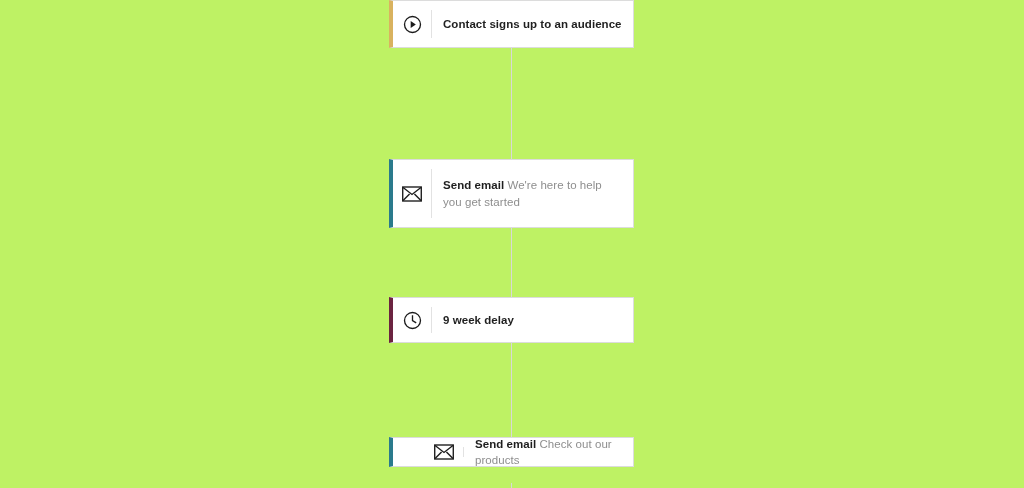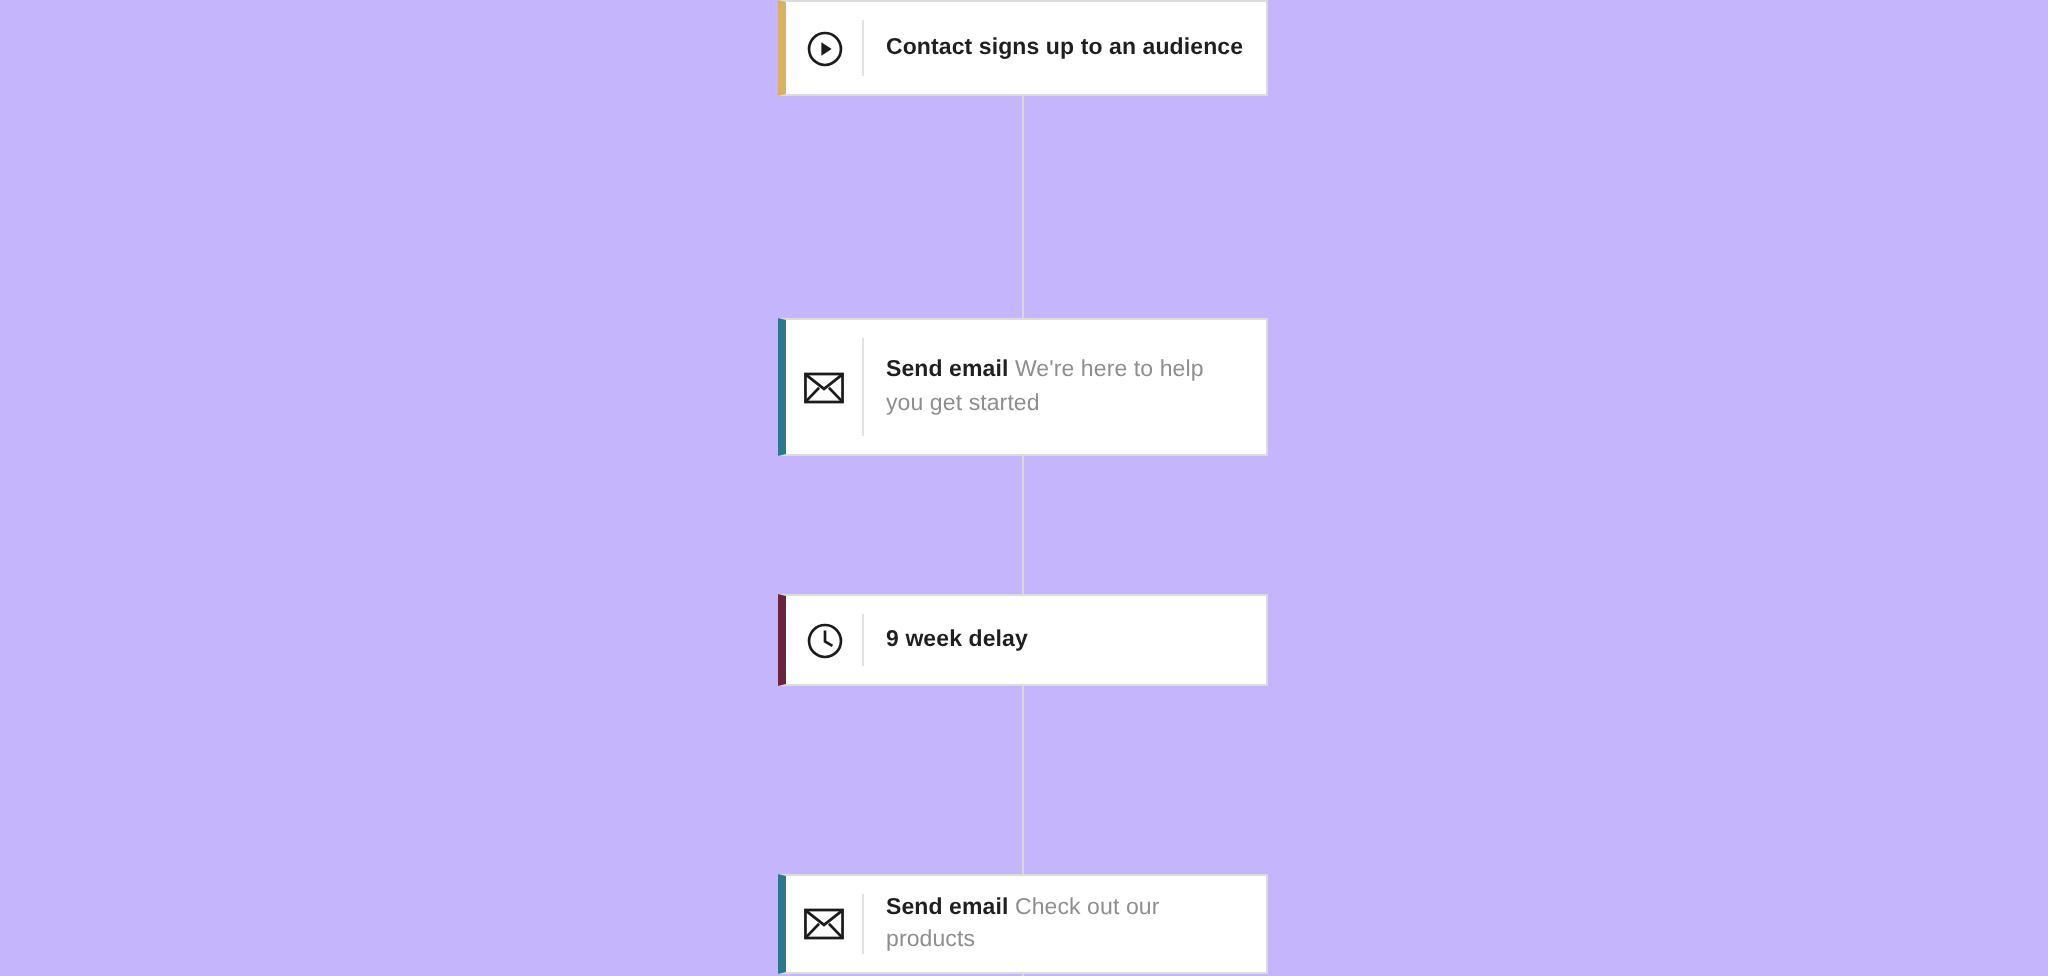--- a/index.html
+++ b/index.html
@@ -12,21 +12,21 @@
     height: 488px;
     overflow: hidden;
     font-family: "Liberation Sans", sans-serif;
     position: relative;
   }
 
   #canvas {
     position: relative;
     width: 1024px;
     height: 488px;
-    background: #c4b5fd;
+    background: #bef264;
   }
 
   
   .connector {
     position: absolute;
     left: 511px;
     width: 1px;
     background: #d8d8d8;
   }
 
@@ -133,21 +133,21 @@
           <circle cx="10" cy="10" r="8.4" stroke="#1b1b1b" stroke-width="1.4"></circle>
           <path d="M10 5.2 V10.2 L13.3 12.2" stroke="#1b1b1b" stroke-width="1.4" stroke-linecap="square" fill="none"></path>
         </svg>
       </span>
       <span class="card-divider"></span>
       <span class="card-text">
         <span class="label">9 week delay</span><span class="detail"></span>
       </span>
     </div>
 
-    <div class="step-card" style="top:437px;height:50px;border-left-color:#2a7a8c;">
+    <div class="step-card" style="top:437px;height:30px;border-left-color:#2a7a8c;padding-left:32px;">
       <span class="card-icon">
         <svg width="20" height="16" viewBox="0 0 22 17" fill="none" aria-hidden="true">
           <rect x="0.8" y="0.8" width="20.4" height="15.4" stroke="#1b1b1b" stroke-width="1.5"></rect>
           <path d="M1.2 1.3 L11 9 L20.8 1.3" stroke="#1b1b1b" stroke-width="1.5" fill="none"></path>
           <path d="M1.2 15.7 L8.3 8.4" stroke="#1b1b1b" stroke-width="1.5" fill="none"></path>
           <path d="M20.8 15.7 L13.7 8.4" stroke="#1b1b1b" stroke-width="1.5" fill="none"></path>
         </svg>
       </span>
       <span class="card-divider"></span>
       <span class="card-text">

